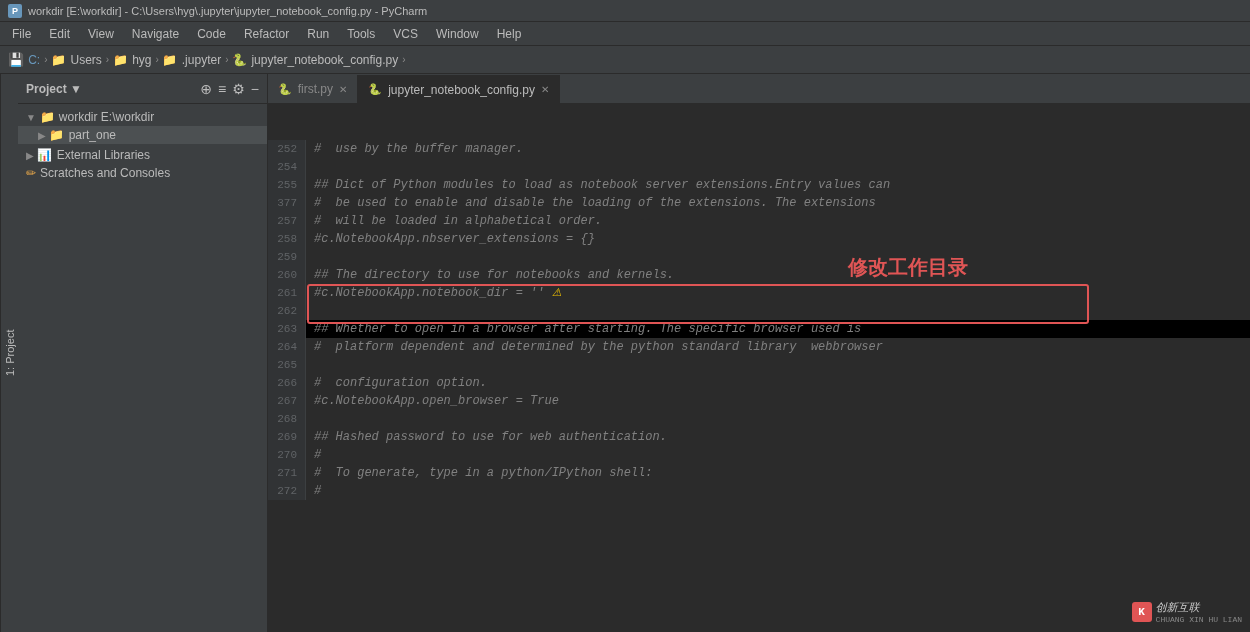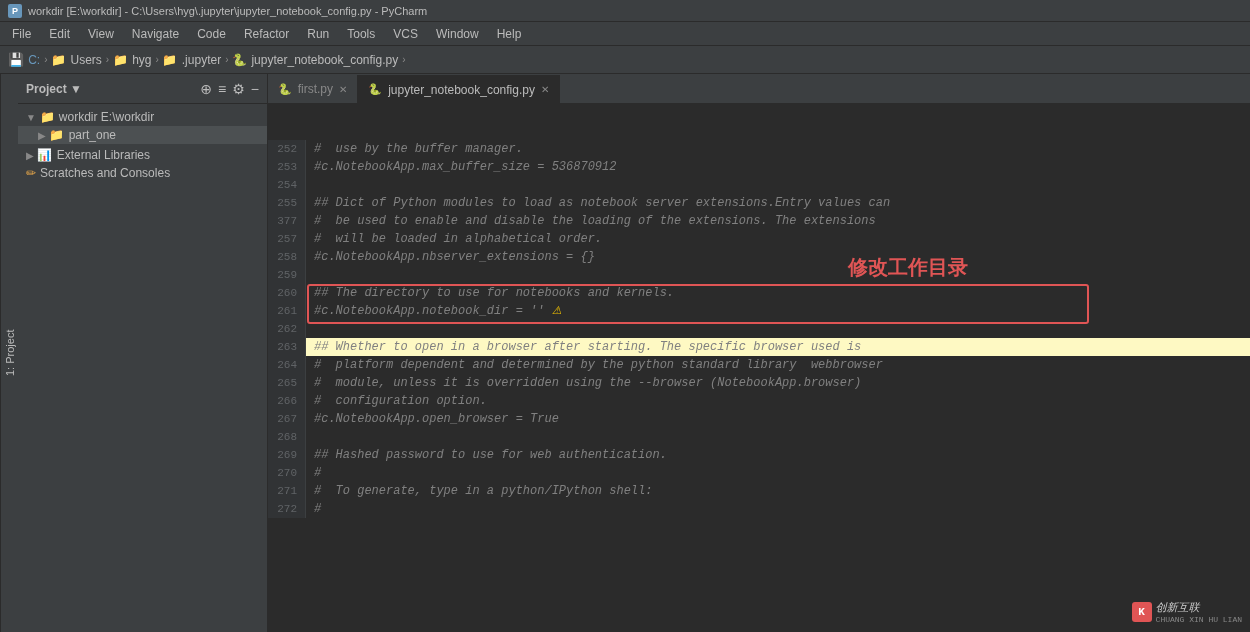--- a/index.html
+++ b/index.html
@@ -160,21 +160,21 @@
       font-family: 'Courier New', Courier, monospace;
       font-size: 12px;
       position: relative;
       margin-top: 36px;
     }
     .code-line {
       display: flex;
       min-height: 18px;
       line-height: 18px;
     }
-    .code-line.highlighted { background: #fef9c3; }
+    .code-line.highlighted { background: #000000; }
     .line-number {
       min-width: 38px;
       text-align: right;
       padding-right: 8px;
       color: #606366;
       user-select: none;
       font-size: 11px;
       background: #313335;
       border-right: 1px solid #3c3f41;
       flex-shrink: 0;
@@ -339,24 +339,20 @@
     </div>
 
     <div id="code-editor" style="position:relative;">
 
       <div id="code-lines-container">
           <div class="code-line">
             <div class="line-number">252</div>
             <div class="line-content code-comment">#  use by the buffer manager.</div>
           </div>
           <div class="code-line">
-            <div class="line-number">253</div>
-            <div class="line-content code-comment">#c.NotebookApp.max_buffer_size = 536870912</div>
-          </div>
-          <div class="code-line">
             <div class="line-number">254</div>
             <div class="line-content code-comment"></div>
           </div>
           <div class="code-line">
             <div class="line-number">255</div>
             <div class="line-content code-comment">## Dict of Python modules to load as notebook server extensions.Entry values can</div>
           </div>
           <div class="code-line">
             <div class="line-number">377</div>
             <div class="line-content code-comment">#  be used to enable and disable the loading of the extensions. The extensions</div>
@@ -388,21 +384,20 @@
           <div class="code-line highlighted">
             <div class="line-number">263</div>
             <div class="line-content code-comment">## Whether to open in a browser after starting. The specific browser used is</div>
           </div>
           <div class="code-line">
             <div class="line-number">264</div>
             <div class="line-content code-comment">#  platform dependent and determined by the python standard library  webbrowser</div>
           </div>
           <div class="code-line">
             <div class="line-number">265</div>
-            <div class="line-content code-comment">#  module, unless it is overridden using the --browser (NotebookApp.browser)</div>
           </div>
           <div class="code-line">
             <div class="line-number">266</div>
             <div class="line-content code-comment">#  configuration option.</div>
           </div>
           <div class="code-line">
             <div class="line-number">267</div>
             <div class="line-content code-comment">#c.NotebookApp.open_browser = True</div>
           </div>
           <div class="code-line">

